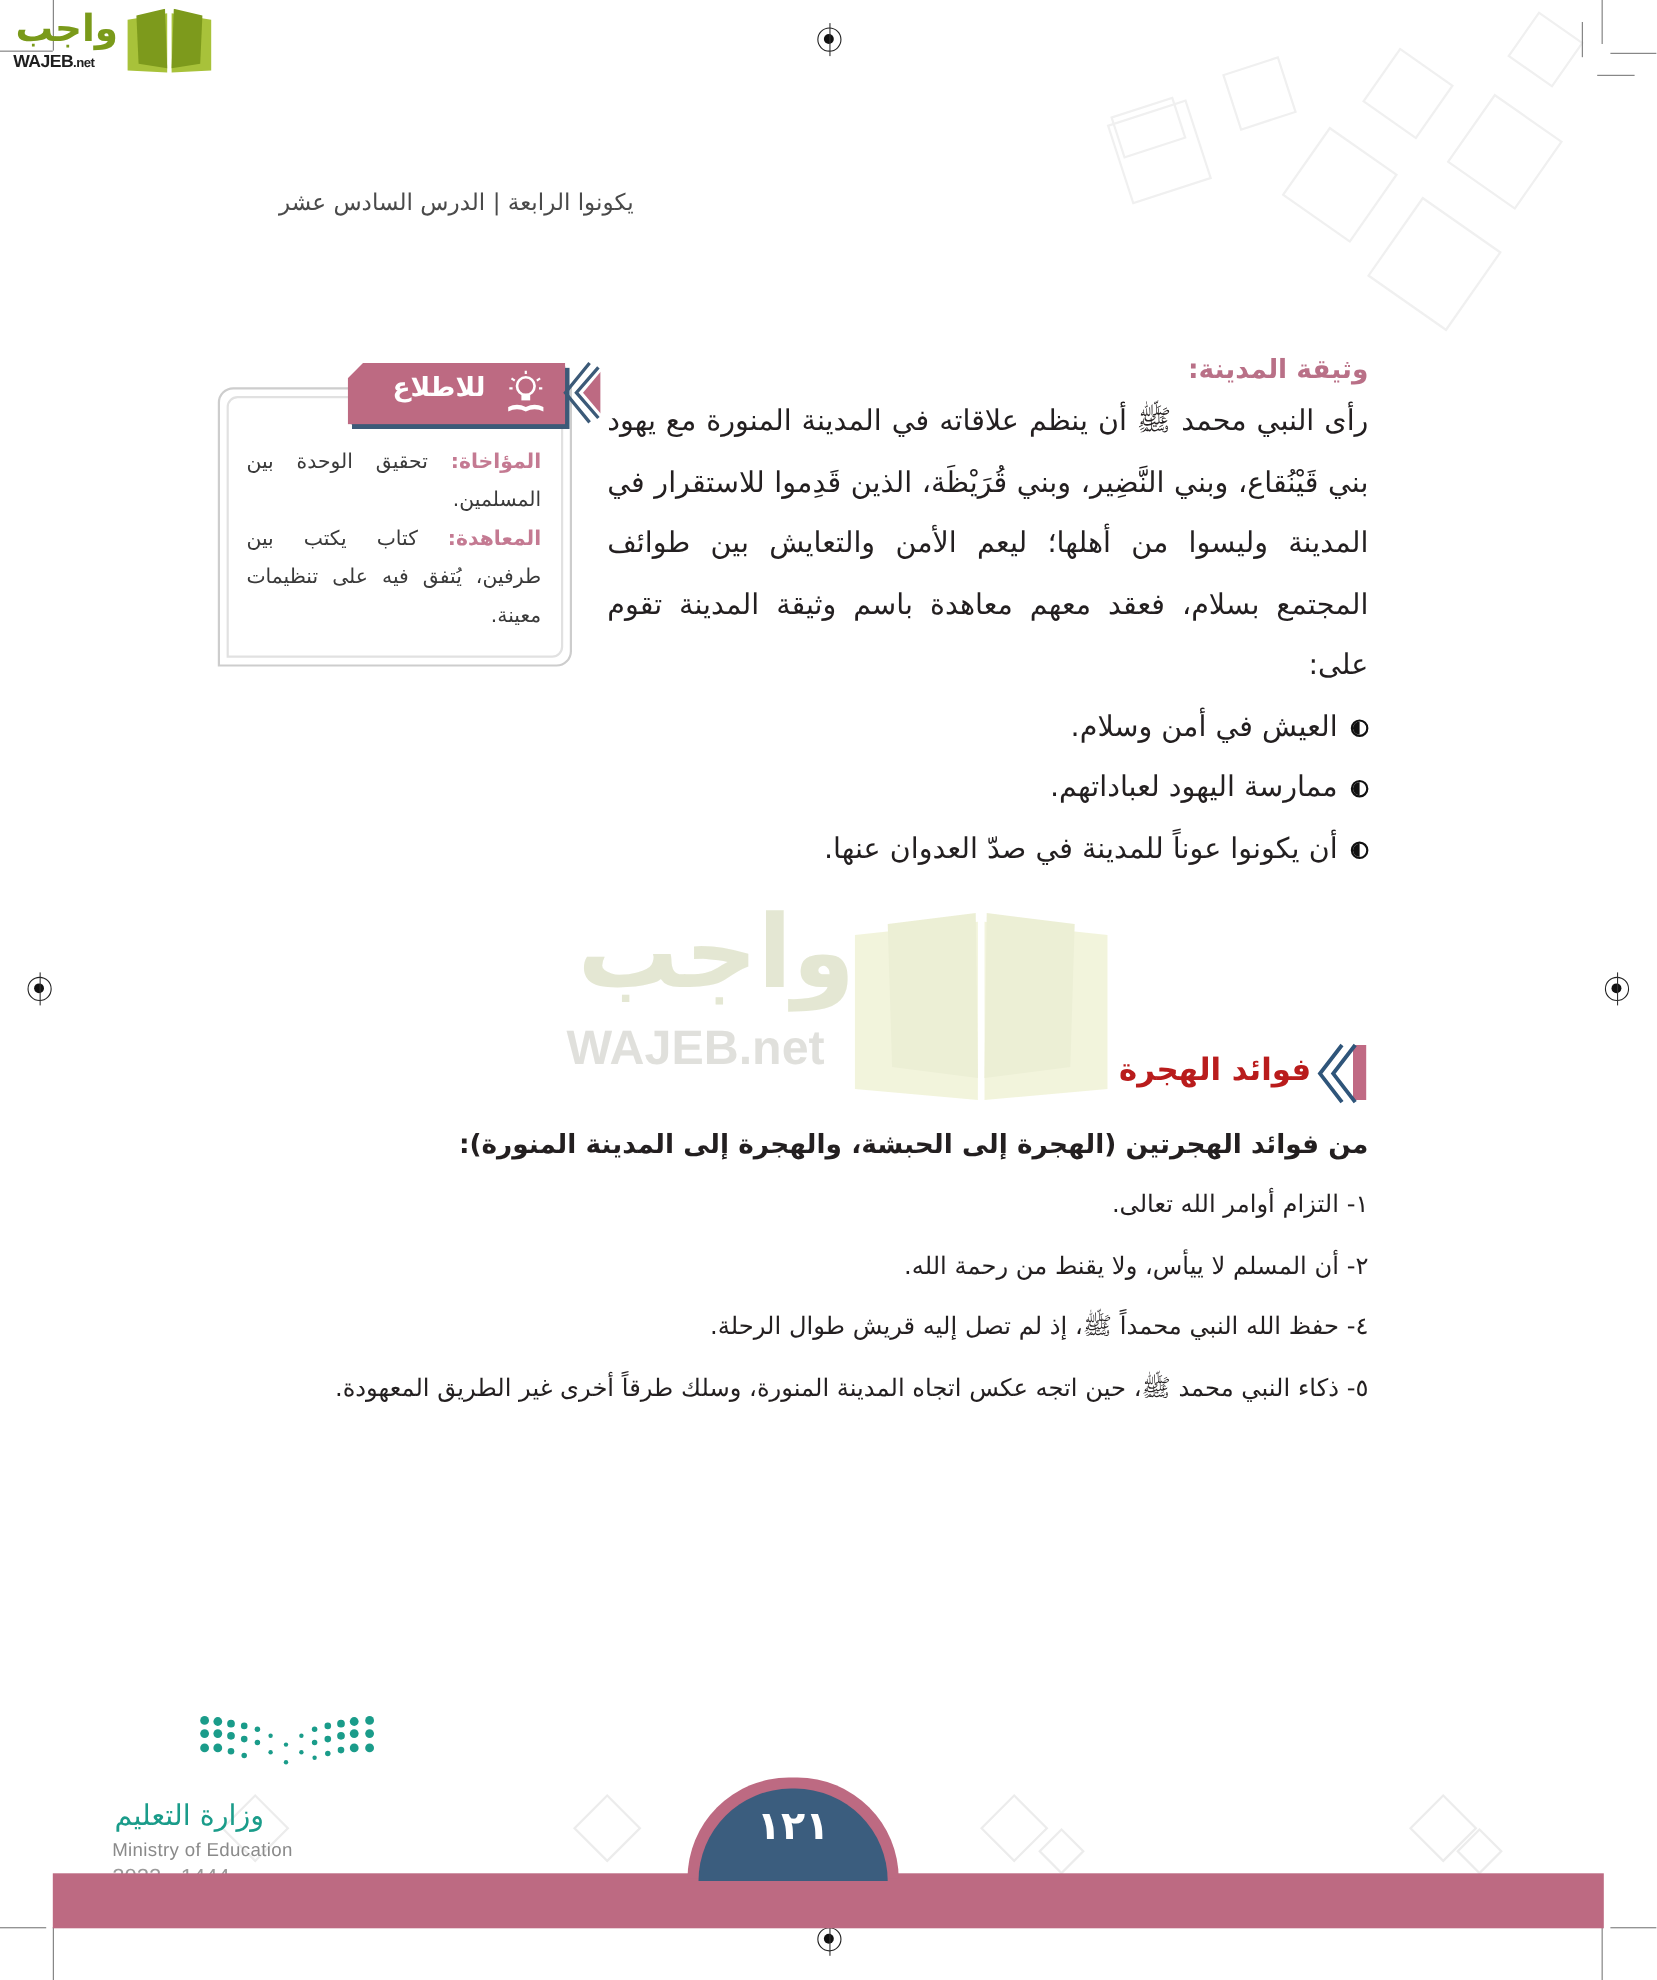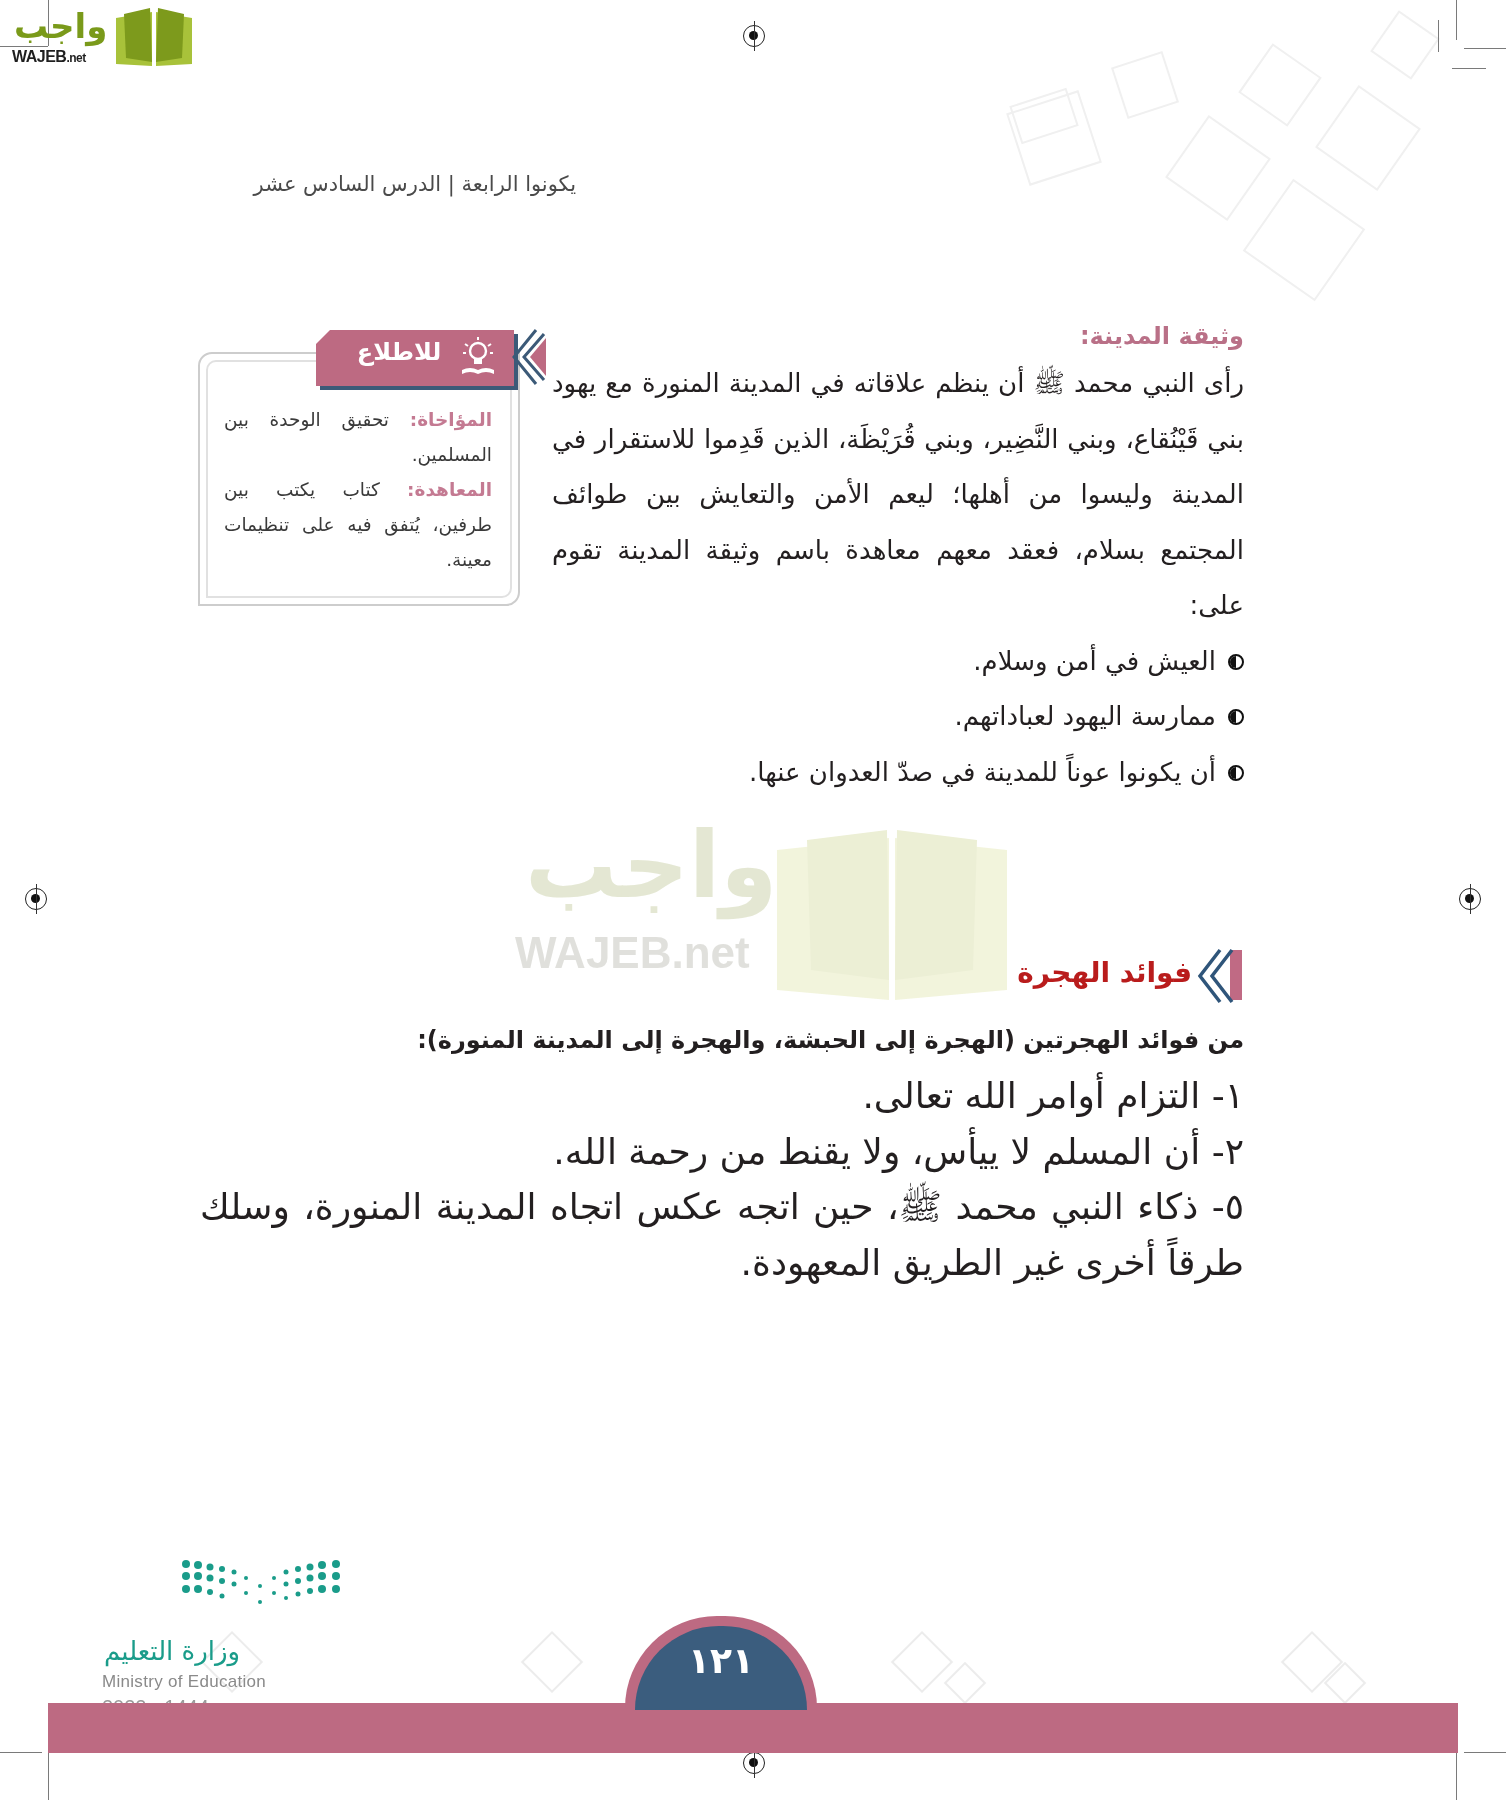--- a/index.html
+++ b/index.html
@@ -55,21 +55,21 @@
   
   .section-head { position: absolute; left: 960px; top: 948px; width: 290px; height: 56px; direction: rtl; }
   .sh-bar { position: absolute; right: 8px; top: 2px; width: 12px; height: 50px; background: #c06a84; }
   .sh-chev { position: absolute; right: 14px; top: 0; width: 40px; height: 56px; }
   .sh-label { position: absolute; right: 58px; top: 8px; font-size: 28px; font-weight: bold; color: #b91c1c; white-space: nowrap; }
 
   
   .benefits { position: absolute; left: 200px; top: 1012px; width: 1044px; direction: rtl; }
   .benefits-intro { font-size: 24px; font-weight: bold; line-height: 56px; color: #231f20; }
   .benefits-list { list-style: none; }
-  .benefits-list li { font-size: 36px; line-height: 55.5px; text-align: justify; text-align-last: right; }
+  .benefits-list li { font-size: 22px; line-height: 55.5px; text-align: justify; text-align-last: right; }
 
   
   .moe { position: absolute; left: 100px; top: 1558px; width: 260px; height: 150px; }
   .moe-dots { position: absolute; left: 80px; top: 0; width: 170px; height: 60px; }
   .moe-ar { position: absolute; left: 4px; top: 78px; font-size: 26px; color: #1a9c8a; direction: rtl; }
   .moe-en { position: absolute; left: 2px; top: 114px; font-family: "Liberation Sans", sans-serif; font-size: 17px; color: #8a8a8a; letter-spacing: 0.3px; }
   .moe-year { position: absolute; left: 2px; top: 138px; font-family: "Liberation Sans", sans-serif; font-size: 20px; color: #9a9a9a; }
 
   .footer-band { position: absolute; left: 48px; top: 1703px; width: 1410px; height: 50px; background: #bd6a82; }
   .page-dome { position: absolute; left: 625px; top: 1616px; width: 192px; height: 92px; background: #bd6a82; border-radius: 96px 96px 0 0; }
@@ -179,20 +179,21 @@
     <polyline points="36,2 16,28 36,54" fill="none" stroke="#2f557a" stroke-width="3.5"></polyline>
   </svg>
   <div class="sh-label">فوائد الهجرة</div>
 </div>
 
 <div class="benefits">
   <p class="benefits-intro">من فوائد الهجرتين (الهجرة إلى الحبشة، والهجرة إلى المدينة المنورة):</p>
   <ol class="benefits-list">
     <li>١- التزام أوامر الله تعالى.</li>
     <li>٢- أن المسلم لا ييأس، ولا يقنط من رحمة الله.</li>
+    <li>٤- حفظ الله النبي محمداً ﷺ، إذ لم تصل إليه قريش طوال الرحلة.</li>
     <li>٥- ذكاء النبي محمد ﷺ، حين اتجه عكس اتجاه المدينة المنورة، وسلك طرقاً أخرى غير الطريق المعهودة.</li>
   </ol>
 </div>
 
 <div>
   <div class="diamond" style="left:530px;top:1640px;width:44px;height:44px;"></div>
   <div class="diamond" style="left:900px;top:1640px;width:44px;height:44px;"></div>
   <div class="diamond" style="left:1290px;top:1640px;width:44px;height:44px;"></div>
   <div class="diamond" style="left:210px;top:1640px;width:44px;height:44px;"></div>
   <div class="diamond" style="left:950px;top:1668px;width:30px;height:30px;"></div>

